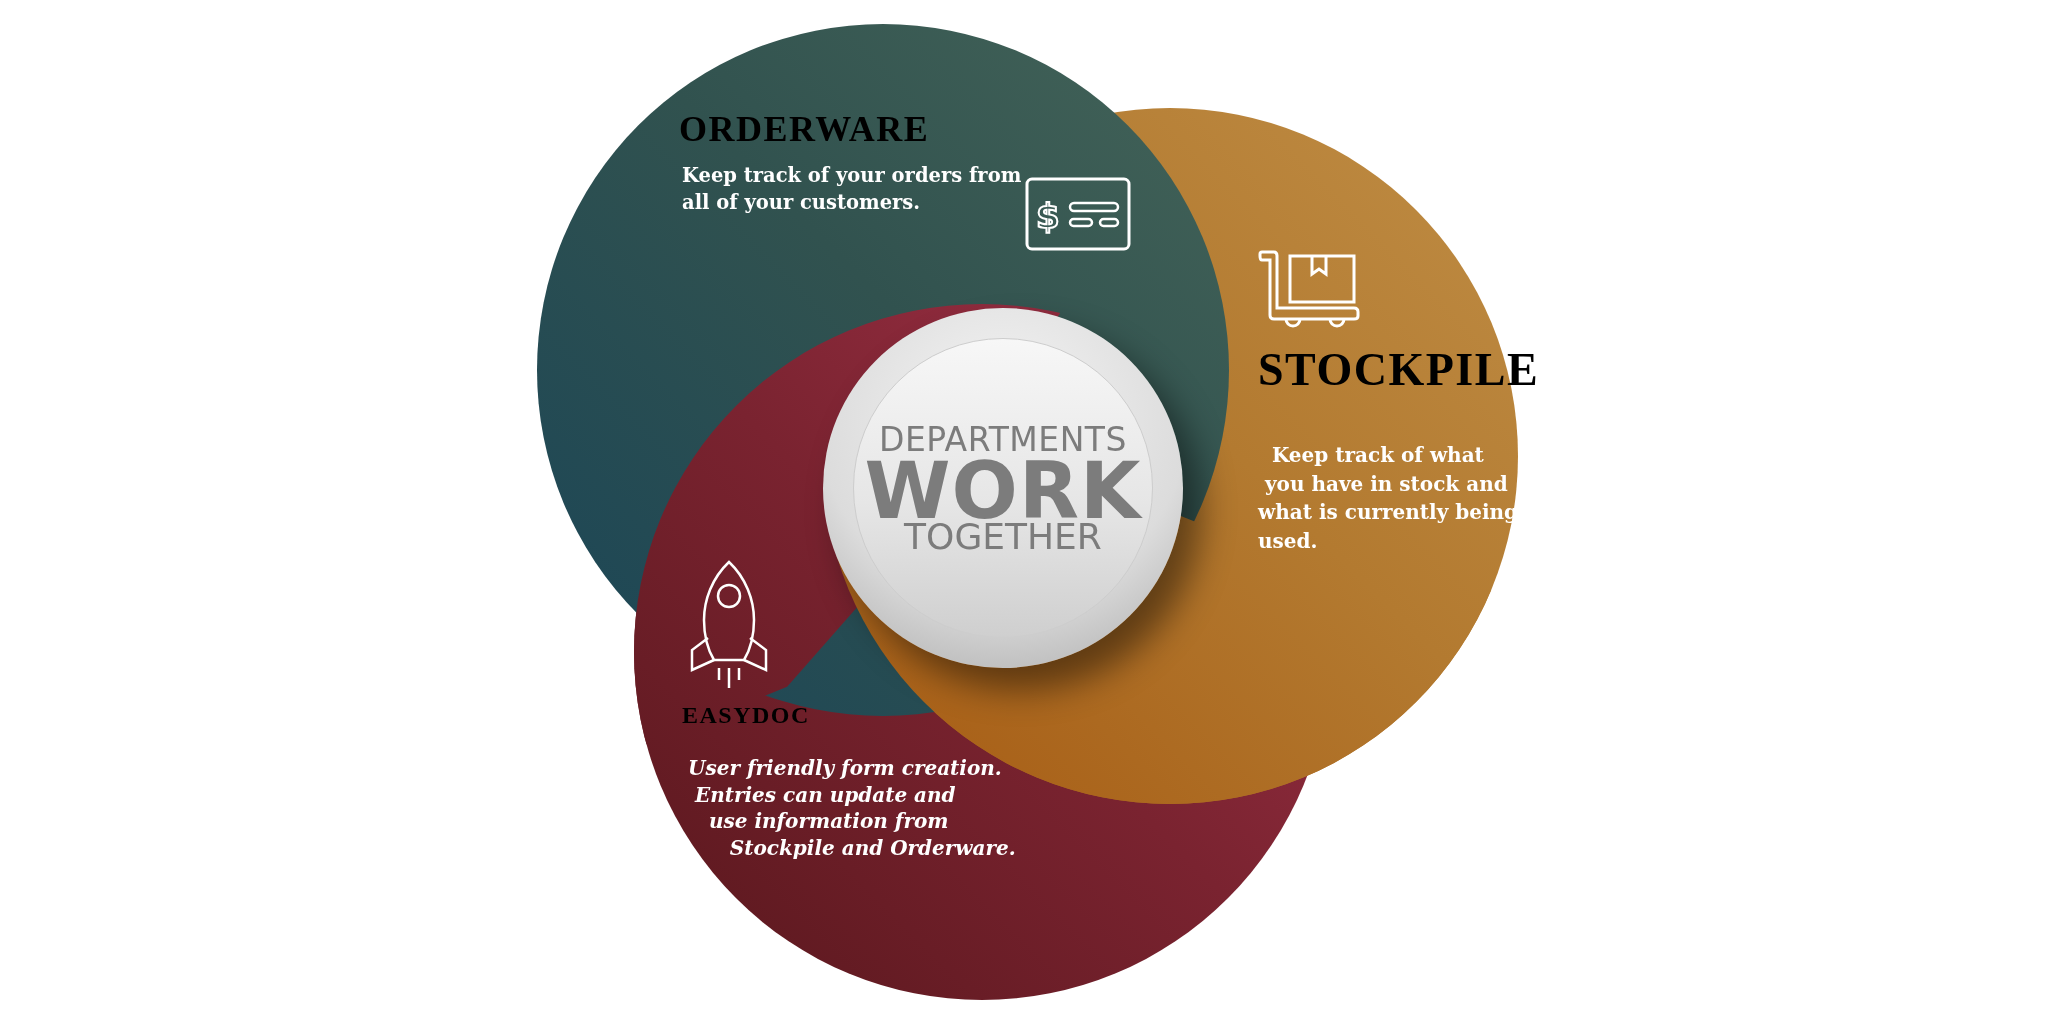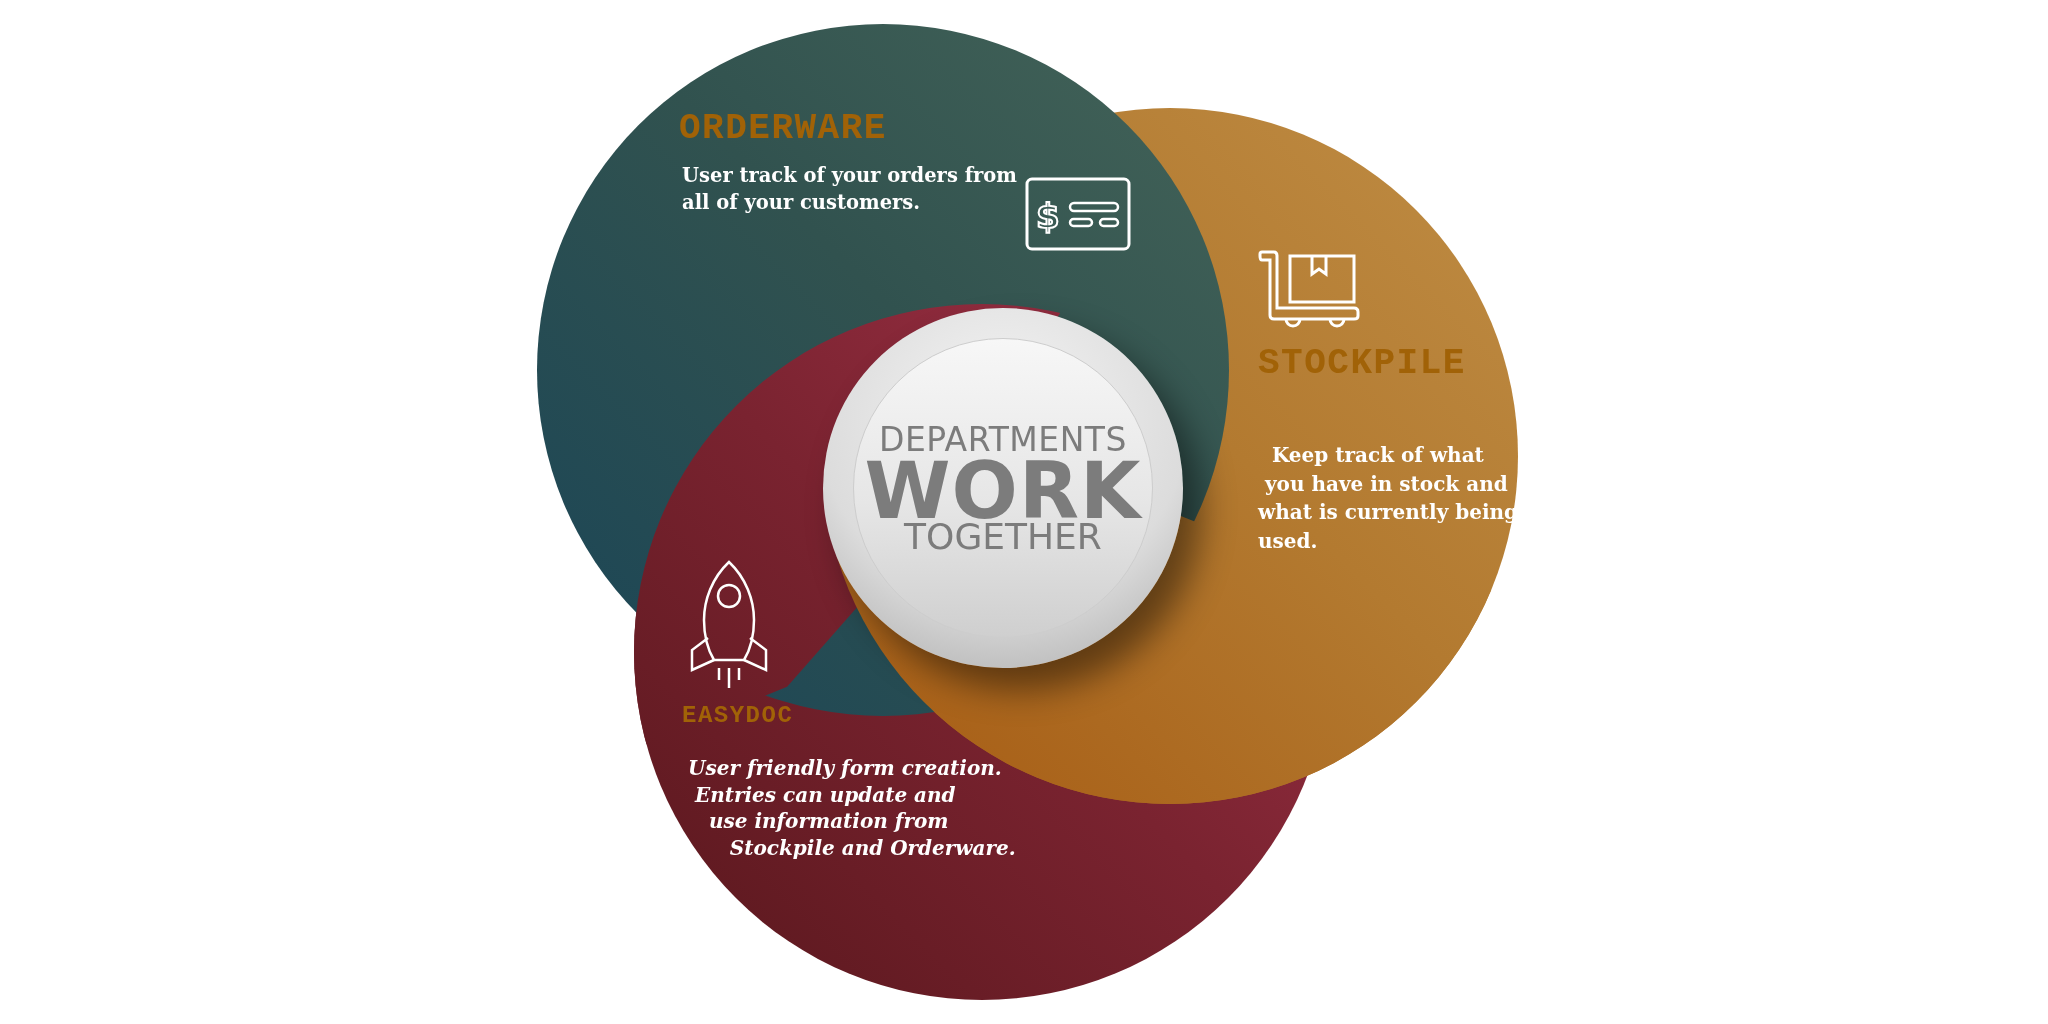--- a/index.html
+++ b/index.html
@@ -15,59 +15,59 @@
       clip-path: polygon(0 62%, 40% 54%, 60% 62%, 100% 70%, 100% 100%, 0 100%); }
     .badge { position:absolute; left:823px; top:308px; width:360px; height:360px; border-radius:50%; z-index:10;
       background:radial-gradient(circle at 50% 30%, #f4f4f4 0%, #dcdcdc 60%, #a9a9a9 100%);
       box-shadow: 18px 22px 34px rgba(0,0,0,0.45); }
     .badge-inner { position:absolute; left:30px; top:30px; width:298px; height:298px; border-radius:50%;
       background:linear-gradient(180deg,#f7f7f7 0%,#e6e6e6 55%,#cfcfcf 100%); border:1px solid #cdcdcd; }
     .badge-text { position:absolute; left:0; width:360px; text-align:center; color:#7c7c7c; font-family:"DejaVu Sans", sans-serif; }
     #badge-top { top:112px; font-size:33px; letter-spacing:0.5px; }
     #badge-main { top:138px; font-size:78px; font-weight:bold; letter-spacing:1px; }
     #badge-bottom { top:208px; font-size:36px; }
-    .title { position:absolute; color:#a16207; font-family:Liberation Mono, monospace; font-weight:bold; letter-spacing:1.5px; z-index:20; }
+    .title { position:absolute; color:#000000; font-family:Liberation Serif, serif; font-weight:bold; letter-spacing:1.5px; z-index:20; }
     .desc { position:absolute; color:#ffffff; font-family:"DejaVu Serif", serif; font-weight:bold; font-size:19.5px; line-height:27px; z-index:20; white-space:pre; }
     .icon { position:absolute; z-index:20; }
   </style>
 </head>
 <body>
 
 <div class="circle" id="red-circle"></div>
 <div class="circle" id="orange-circle"></div>
 <div class="circle" id="teal-circle"></div>
 <div class="circle" id="red-over"></div>
 <div class="circle" id="orange-over"></div>
 
 <div class="badge">
   <div class="badge-inner"></div>
   <div class="badge-text" id="badge-main">WORK</div>
   <div class="badge-text" id="badge-top">DEPARTMENTS</div>
   <div class="badge-text" id="badge-bottom">TOGETHER</div>
 </div>
 
 <div class="title" style="left:679px; top:108px; font-size:36px;">ORDERWARE</div>
-<div class="desc" style="left:682px; top:162px;">User track of your orders from
+<div class="desc" style="left:682px; top:162px;">Keep track of your orders from
 all of your customers.</div>
 <svg class="icon" style="left:1024px; top:176px;" width="110" height="78" viewBox="0 0 110 78">
   <rect x="3" y="3" width="102" height="70" rx="5" fill="none" stroke="#ffffff" stroke-width="3"></rect>
   <text x="12" y="52" font-family="DejaVu Sans, sans-serif" font-weight="bold" font-size="34" fill="none" stroke="#ffffff" stroke-width="2">$</text>
   <rect x="46" y="27" width="48" height="8" rx="4" fill="none" stroke="#ffffff" stroke-width="2.5"></rect>
   <rect x="46" y="43" width="22" height="7" rx="3.5" fill="none" stroke="#ffffff" stroke-width="2.5"></rect>
   <rect x="76" y="43" width="18" height="7" rx="3.5" fill="none" stroke="#ffffff" stroke-width="2.5"></rect>
 </svg>
 
 <svg class="icon" style="left:1258px; top:248px;" width="104" height="84" viewBox="0 0 104 84">
   <path d="M4 4 H16 Q19 4 19 8 V60 H96 Q100 60 100 64 V68 Q100 71 96 71 H16 Q12 71 12 67 V12 H4 Q2 12 2 8 V6 Q2 4 4 4 Z" fill="none" stroke="#ffffff" stroke-width="3"></path>
   <rect x="32" y="8" width="64" height="46" fill="none" stroke="#ffffff" stroke-width="3"></rect>
   <path d="M54 8 V26 L61 21 L68 26 V8" fill="none" stroke="#ffffff" stroke-width="3"></path>
   <path d="M28 71 A7 7 0 0 0 42 71" fill="none" stroke="#ffffff" stroke-width="3"></path>
   <path d="M72 71 A7 7 0 0 0 86 71" fill="none" stroke="#ffffff" stroke-width="3"></path>
 </svg>
-<div class="title" style="left:1258px; top:343px; font-size:36px;">STOCKPILE</div>
+<div class="title" style="left:1258px; top:343px; font-size:46px;">STOCKPILE</div>
 <div class="desc" style="left:1258px; top:396px; font-size:20px; line-height:28.5px;margin-top:45px;">  Keep track of what
  you have in stock and
 what is currently being
 used.</div>
 
 <svg class="icon" style="left:688px; top:558px;" width="82" height="132" viewBox="0 0 82 132">
   <path d="M41 4 C24 20 16 42 16 62 C16 78 20 92 26 102 H56 C62 92 66 78 66 62 C66 42 58 20 41 4 Z" fill="none" stroke="#ffffff" stroke-width="2.5"></path>
   <circle cx="41" cy="38" r="11" fill="none" stroke="#ffffff" stroke-width="2.5"></circle>
   <path d="M20 80 L4 92 V112 L26 102" fill="none" stroke="#ffffff" stroke-width="2.5"></path>
   <path d="M62 80 L78 92 V112 L56 102" fill="none" stroke="#ffffff" stroke-width="2.5"></path>

